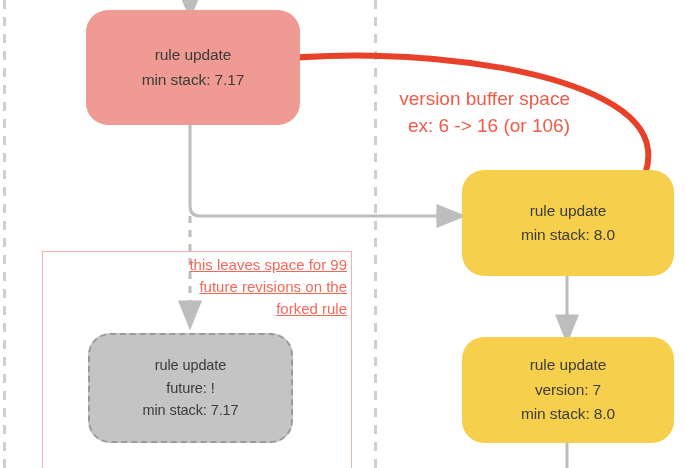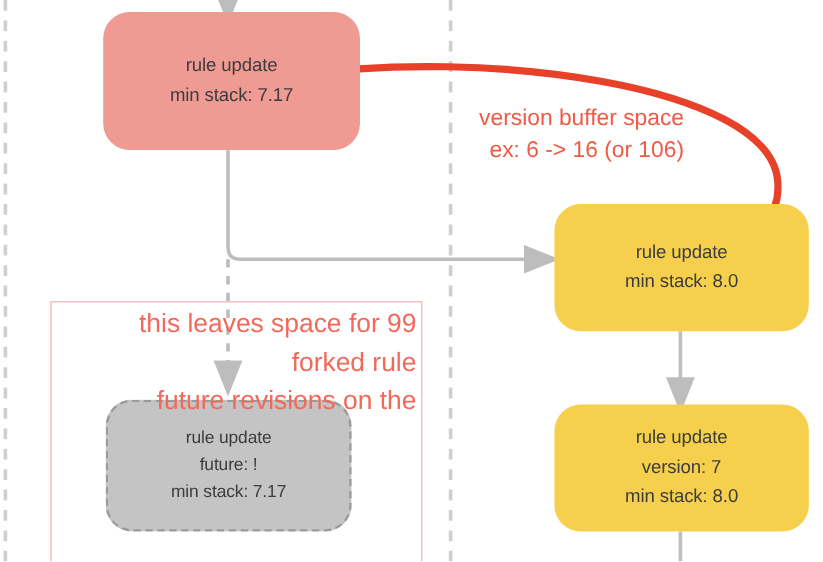--- a/index.html
+++ b/index.html
@@ -46,22 +46,23 @@
   .annot {
     position: absolute;
     color: #f05a46;
     font-size: 19px;
     line-height: 1.42;
     text-align: right;
     white-space: nowrap;
   }
   .annot-boxed {
     color: #f4685a;
-    font-size: 22px;
+    font-size: 15px;
     line-height: 1.45;
+    text-decoration: underline;
   }
   .pink-frame {
     position: absolute;
     border: 1.5px solid #f3b0ac;
     box-sizing: border-box;
     background: transparent;
   }
 </style>
 </head>
 <body>
@@ -119,17 +120,17 @@
     <span class="ln">min stack: 7.17</span>
   </div>
 
   <div class="annot" style="left:338px; top:86px; width:232px;">
     <div>version buffer space</div>
     <div>ex: 6 -&gt; 16 (or 106)</div>
   </div>
 
   <div class="annot annot-boxed" style="left:47px; top:254px; width:300px;">
     <div>this leaves space for 99</div>
+    <div>future revisions on the</div>
     <div>forked rule</div>
-    <div>future revisions on the</div>
   </div>
 
 </div>
 
 </body></html>

